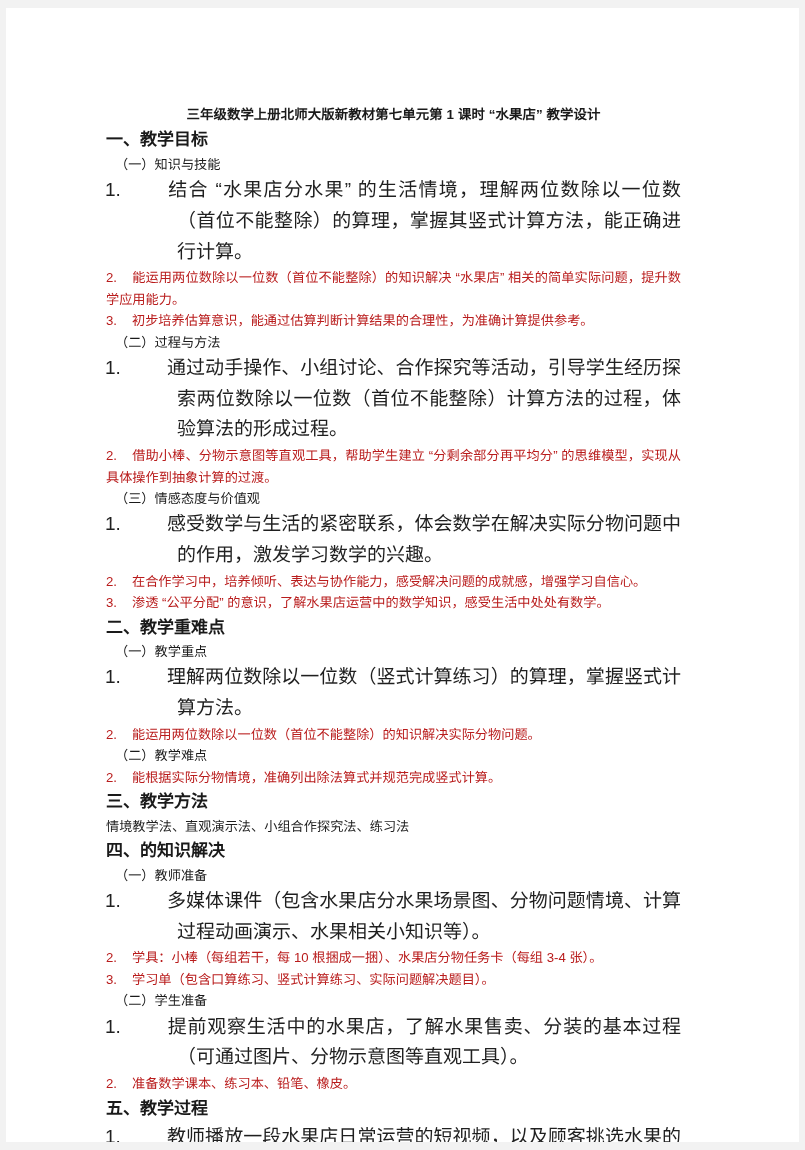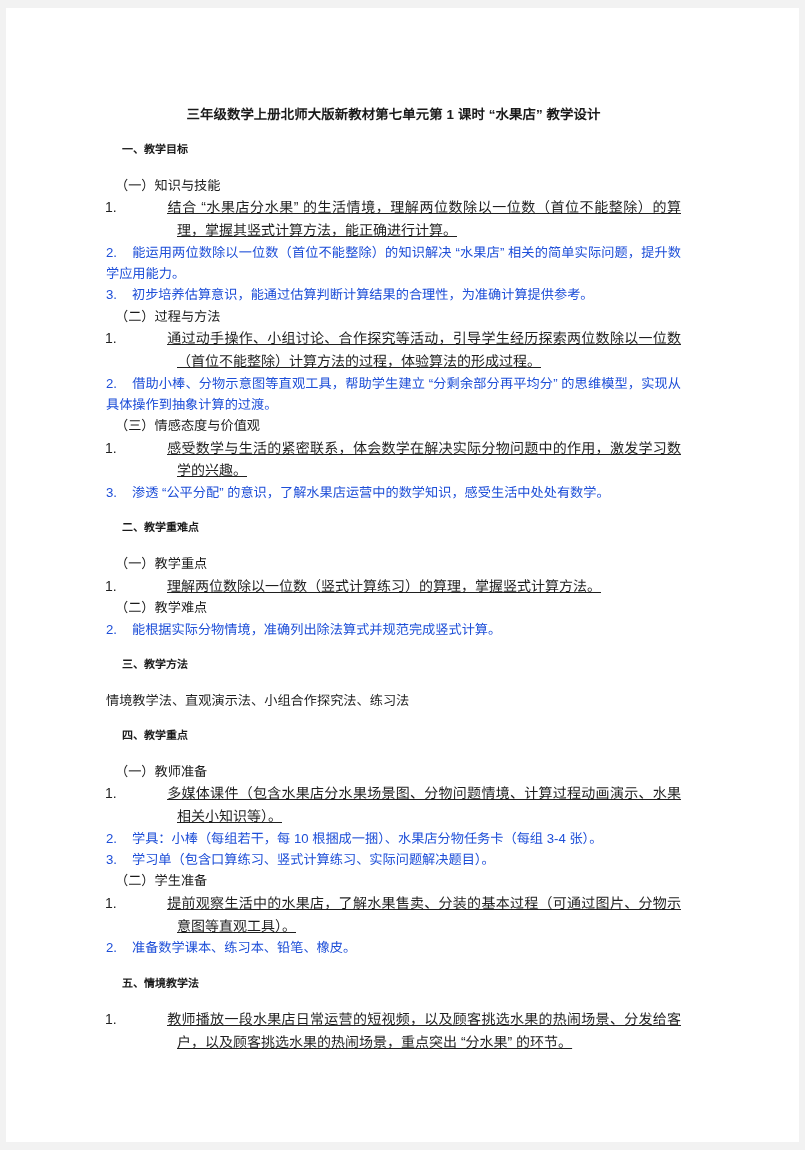--- a/index.html
+++ b/index.html
@@ -38,25 +38,25 @@
     font-size: 13.4px;
     font-weight: bold;
     text-align: center;
     color: #1a1a1a;
     line-height: 1.58;
     margin: 0 0 1px 0;
     letter-spacing: 0.1px;
   }
 
   .h1 {
-    font-size: 11px;
+    font-size: 17px;
     font-weight: bold;
     color: #1a1a1a;
     line-height: 1.62;
-    margin: 16px;
+    margin: 0;
     padding-left: 0px;
   }
 
   .h2 {
     font-size: 13.2px;
     font-weight: normal;
     color: #1a1a1a;
     line-height: 1.62;
     margin: 0;
     padding-left: 9px;
@@ -69,44 +69,43 @@
     line-height: 1.62;
     margin: 0;
     padding-left: 0px;
     text-align: justify;
     text-justify: inter-character;
   }
 
   
   .item-outer {
     font-size: 13.2px;
-    color: #1d4ed8;
+    color: #b91c1c;
     line-height: 1.62;
     margin: 0;
     padding-left: 0px;
     text-indent: 0;
     text-align: justify;
     text-justify: inter-character;
   }
   .item-outer .num {
     display: inline-block;
     min-width: 26px;
   }
 
   
   .item-inner {
-    font-size: 14px;
+    font-size: 19px;
     color: #1f1f1f;
     line-height: 1.62;
     margin: 0;
     padding-left: 71px;
     text-indent: -36px;
     text-align: justify;
     text-justify: inter-character;
-    text-decoration: underline;
   }
   .item-inner .num {
     display: inline-block;
     min-width: 26px;
   }
 </style>
 </head>
 <body>
 
 <div class="page">
@@ -116,33 +115,35 @@
         <div class="h1">一、教学目标</div>
         <div class="h2">（一）知识与技能</div>
         <div class="item-inner"><span class="num">1.</span><span>结合 “水果店分水果” 的生活情境，理解两位数除以一位数（首位不能整除）的算理，掌握其竖式计算方法，能正确进行计算。</span></div>
         <div class="item-outer"><span class="num">2.</span><span>能运用两位数除以一位数（首位不能整除）的知识解决 “水果店” 相关的简单实际问题，提升数学应用能力。</span></div>
         <div class="item-outer"><span class="num">3.</span><span>初步培养估算意识，能通过估算判断计算结果的合理性，为准确计算提供参考。</span></div>
         <div class="h2">（二）过程与方法</div>
         <div class="item-inner"><span class="num">1.</span><span>通过动手操作、小组讨论、合作探究等活动，引导学生经历探索两位数除以一位数（首位不能整除）计算方法的过程，体验算法的形成过程。</span></div>
         <div class="item-outer"><span class="num">2.</span><span>借助小棒、分物示意图等直观工具，帮助学生建立 “分剩余部分再平均分” 的思维模型，实现从具体操作到抽象计算的过渡。</span></div>
         <div class="h2">（三）情感态度与价值观</div>
         <div class="item-inner"><span class="num">1.</span><span>感受数学与生活的紧密联系，体会数学在解决实际分物问题中的作用，激发学习数学的兴趣。</span></div>
+        <div class="item-outer"><span class="num">2.</span><span>在合作学习中，培养倾听、表达与协作能力，感受解决问题的成就感，增强学习自信心。</span></div>
         <div class="item-outer"><span class="num">3.</span><span>渗透 “公平分配” 的意识，了解水果店运营中的数学知识，感受生活中处处有数学。</span></div>
         <div class="h1">二、教学重难点</div>
         <div class="h2">（一）教学重点</div>
         <div class="item-inner"><span class="num">1.</span><span>理解两位数除以一位数（竖式计算练习）的算理，掌握竖式计算方法。</span></div>
+        <div class="item-outer"><span class="num">2.</span><span>能运用两位数除以一位数（首位不能整除）的知识解决实际分物问题。</span></div>
         <div class="h2">（二）教学难点</div>
         <div class="item-outer"><span class="num">2.</span><span>能根据实际分物情境，准确列出除法算式并规范完成竖式计算。</span></div>
         <div class="h1">三、教学方法</div>
         <div class="para">情境教学法、直观演示法、小组合作探究法、练习法</div>
-        <div class="h1">四、教学重点</div>
+        <div class="h1">四、的知识解决</div>
         <div class="h2">（一）教师准备</div>
         <div class="item-inner"><span class="num">1.</span><span>多媒体课件（包含水果店分水果场景图、分物问题情境、计算过程动画演示、水果相关小知识等）。</span></div>
         <div class="item-outer"><span class="num">2.</span><span>学具：小棒（每组若干，每 10 根捆成一捆）、水果店分物任务卡（每组 3-4 张）。</span></div>
         <div class="item-outer"><span class="num">3.</span><span>学习单（包含口算练习、竖式计算练习、实际问题解决题目）。</span></div>
         <div class="h2">（二）学生准备</div>
         <div class="item-inner"><span class="num">1.</span><span>提前观察生活中的水果店，了解水果售卖、分装的基本过程（可通过图片、分物示意图等直观工具）。</span></div>
         <div class="item-outer"><span class="num">2.</span><span>准备数学课本、练习本、铅笔、橡皮。</span></div>
-        <div class="h1">五、情境教学法</div>
+        <div class="h1">五、教学过程</div>
         <div class="item-inner"><span class="num">1.</span><span>教师播放一段水果店日常运营的短视频，以及顾客挑选水果的热闹场景、分发给客户，以及顾客挑选水果的热闹场景，重点突出 “分水果” 的环节。</span></div>
       </div>
   </div>
 </div>
 
 </body></html>

